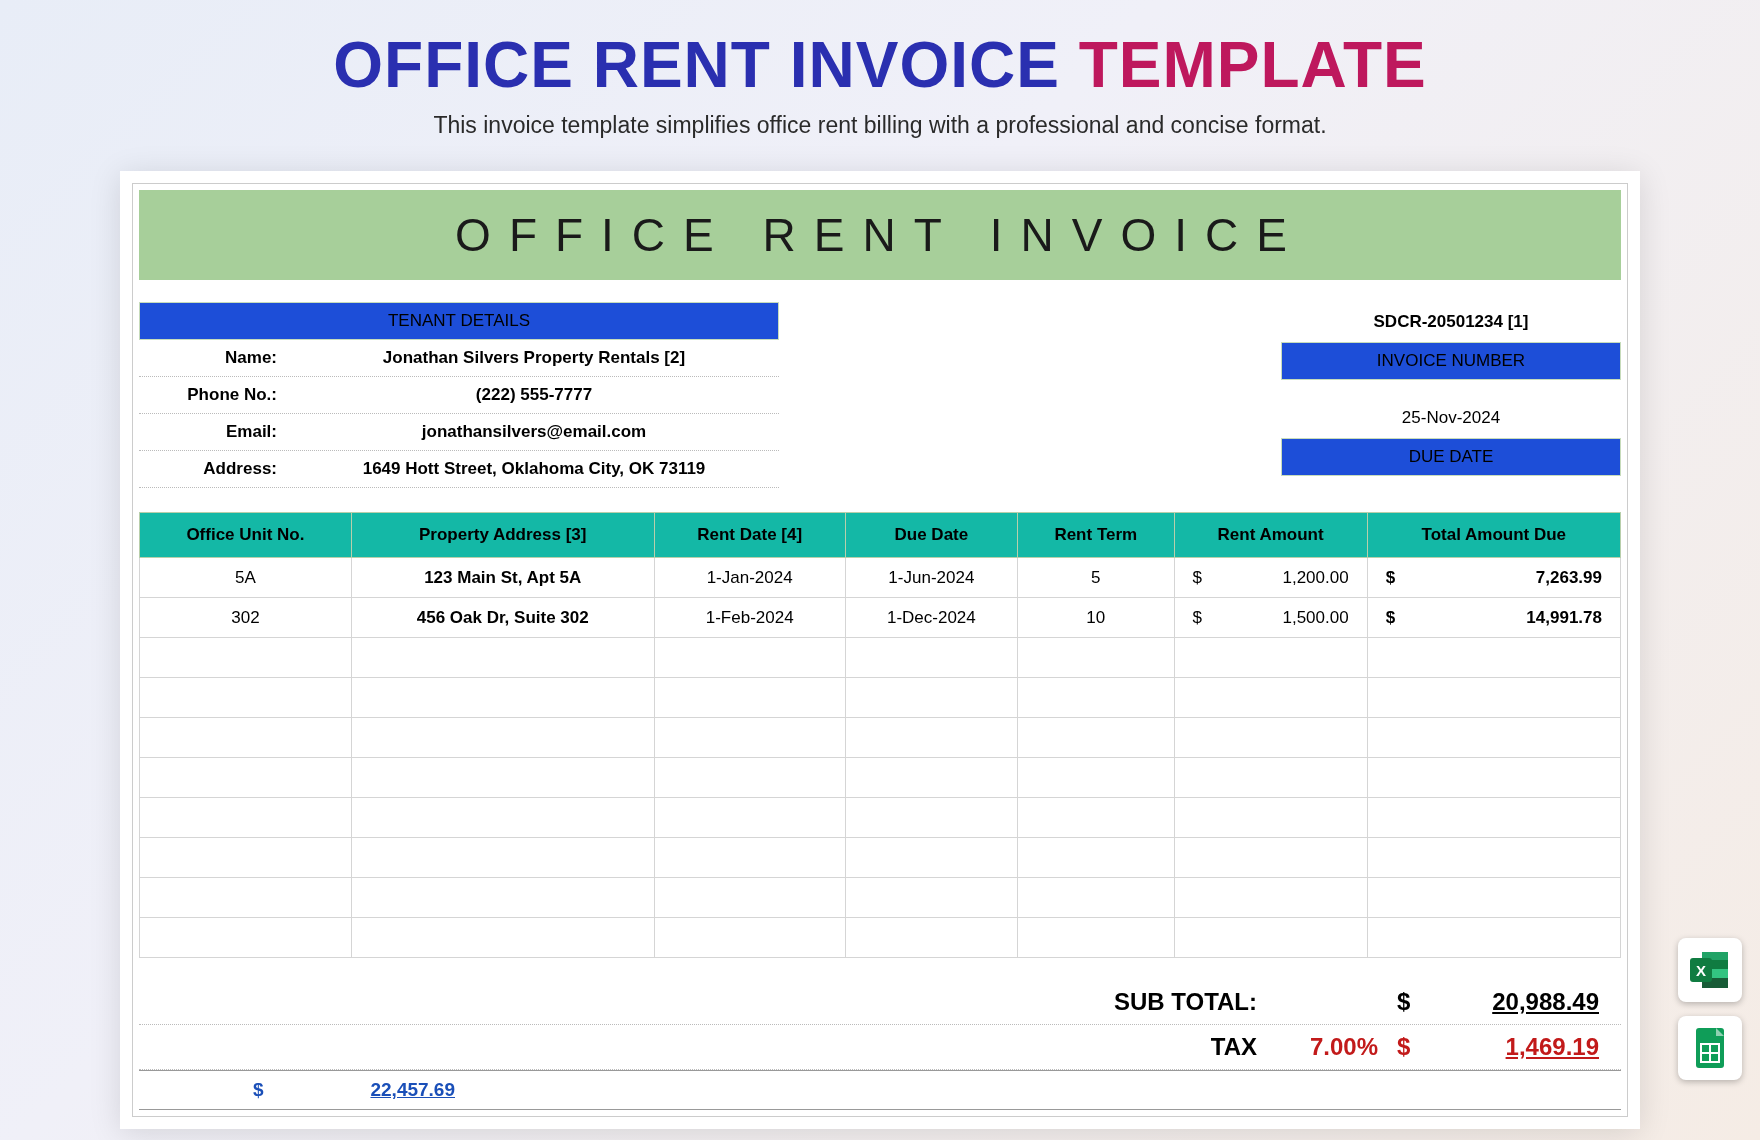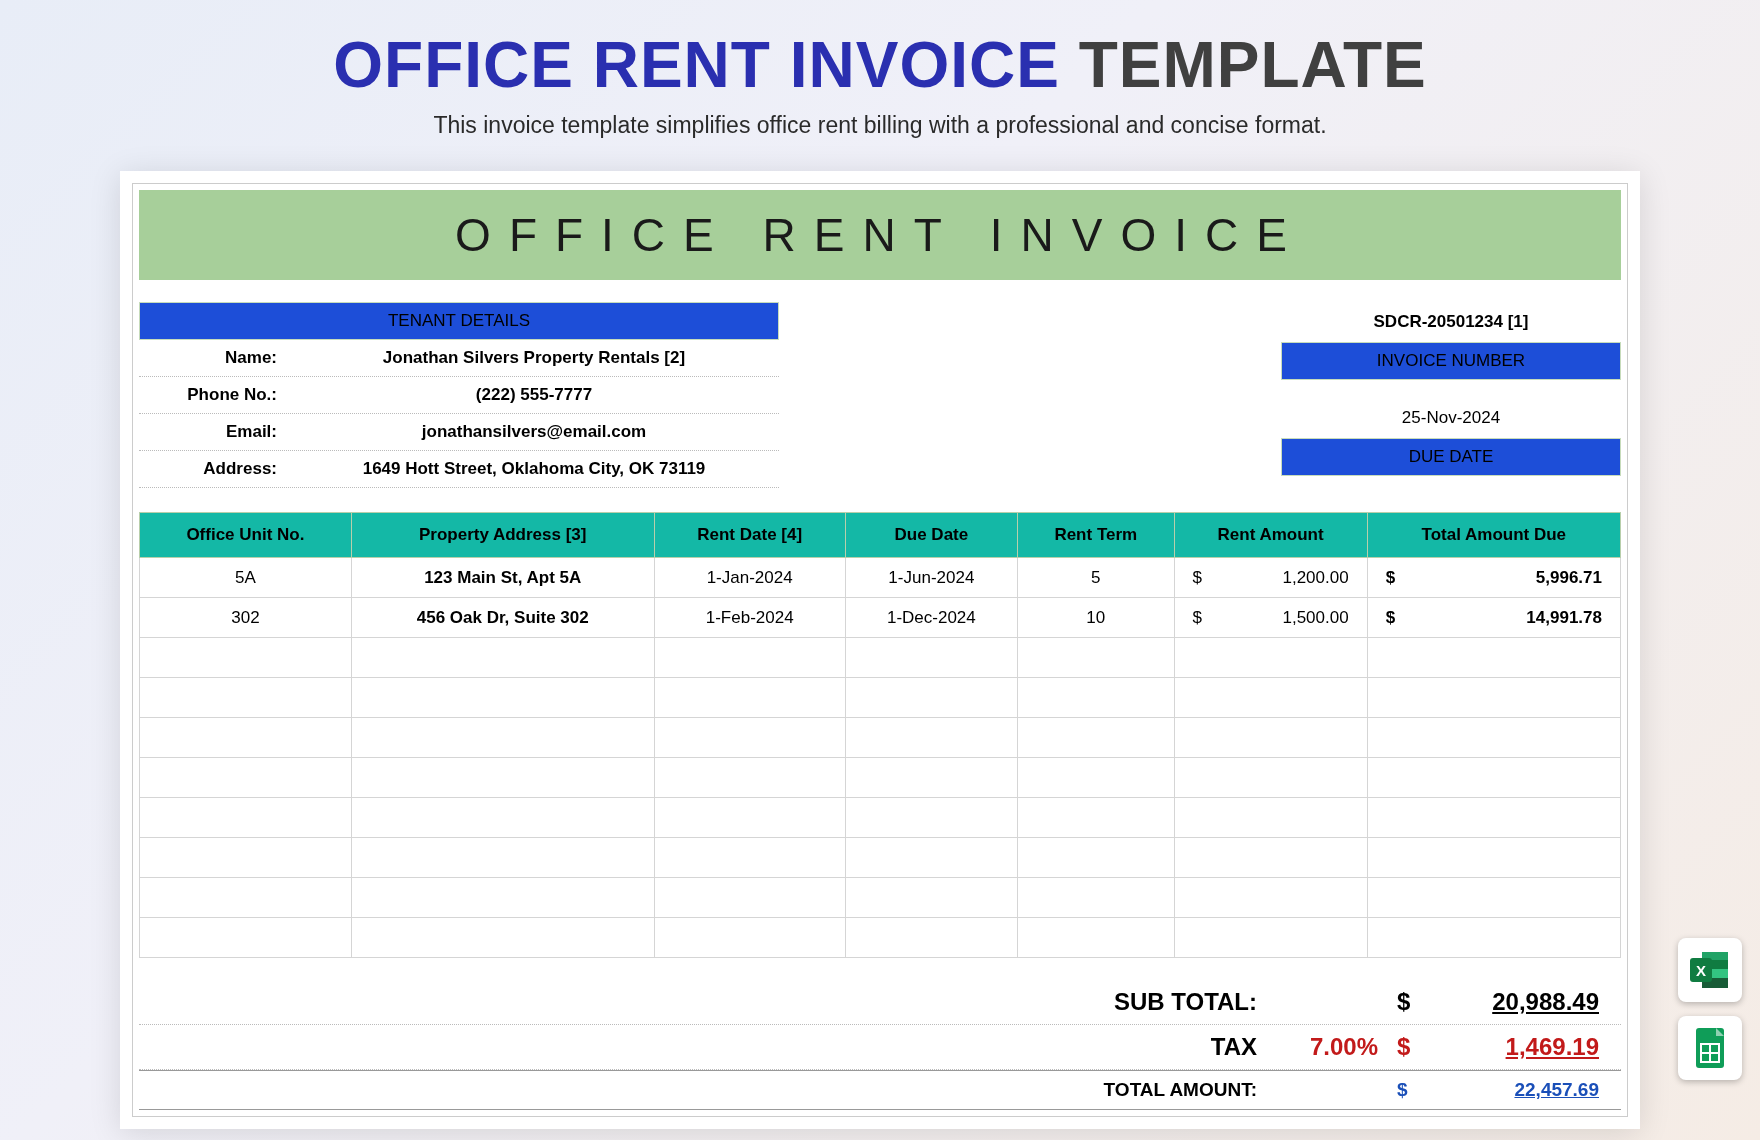--- a/index.html
+++ b/index.html
@@ -12,21 +12,21 @@
     position: relative;
   }
   .page-title {
     text-align: center;
     padding-top: 28px;
     font-weight: 900;
     font-size: 64px;
     letter-spacing: 1px;
   }
   .page-title .t1 { color: #2a2fb0; }
-  .page-title .t2 { color: #404040; }
+  .page-title .t2 { color: #be185d; }
   .subtitle {
     text-align: center;
     font-size: 23px;
     color: #2a2a2a;
     margin-top: 10px;
   }
   .doc-frame {
     background: #fff;
     border: 12px solid #fff;
     box-shadow: 0 4px 30px rgba(0,0,0,0.12);
@@ -212,21 +212,21 @@
             <td>5</td>
             <td class="money">
               <div class="money-wrap">
                 <span>$</span>
                 <span>1,200.00</span>
               </div>
             </td>
             <td class="money bold">
               <div class="money-wrap">
                 <span>$</span>
-                <span>5,996.71</span>
+                <span>7,263.99</span>
               </div>
             </td>
           </tr>
           <tr>
             <td>302</td>
             <td class="bold">456 Oak Dr, Suite 302</td>
             <td>1-Feb-2024</td>
             <td>1-Dec-2024</td>
             <td>10</td>
             <td class="money">
@@ -325,21 +325,20 @@
           <div class="cur">$</div>
           <div class="amt">20,988.49</div>
         </div>
         <div class="tot-row tax-row">
           <div class="lbl" style="color:#000">TAX</div>
           <div class="pct">7.00%</div>
           <div class="cur">$</div>
           <div class="amt">1,469.19</div>
         </div>
         <div class="tot-row total-row">
-          <div class="lbl" style="color:#000">TOTAL AMOUNT:</div>
           <div class="pct"></div>
           <div class="cur">$</div>
           <div class="amt">22,457.69</div>
         </div>
       </div>
     </div>
 
   </div>
 </div>
 

